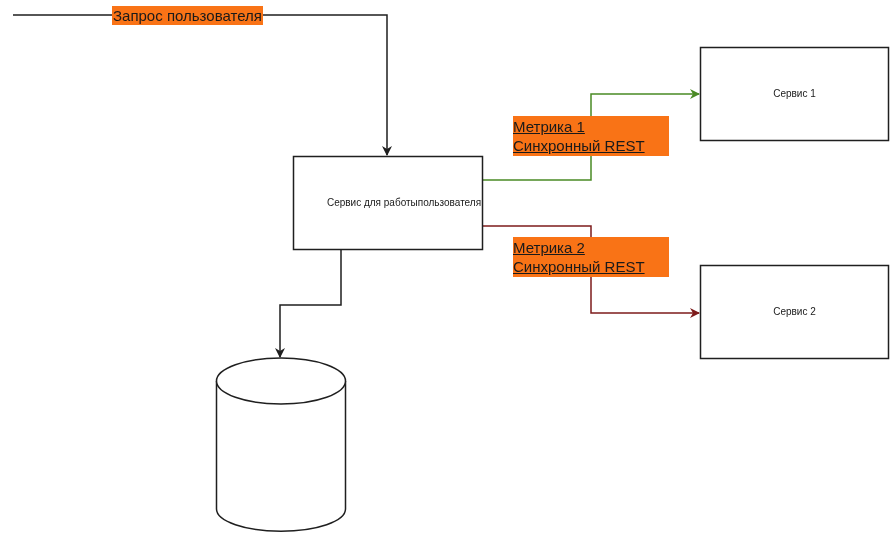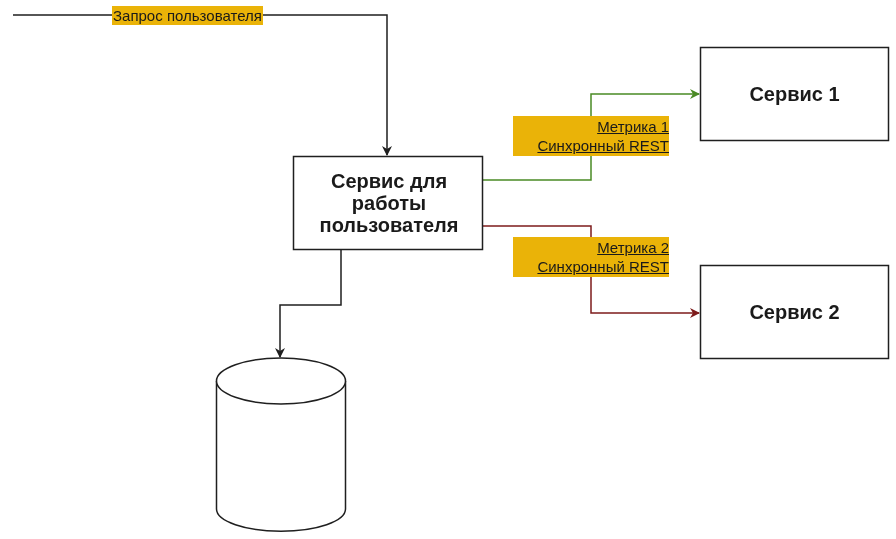--- a/index.html
+++ b/index.html
@@ -1,22 +1,22 @@
 <!DOCTYPE html>
 <html><head>
   <meta charset="utf-8">
   <style>
     html, body { margin: 0; padding: 0; background: #ffffff; }
     #canvas { position: relative; width: 896px; height: 539px; overflow: hidden; background: #ffffff;
       font-family: "Liberation Sans", sans-serif; color: #1a1a1a; }
     svg#diagram { position: absolute; left: 0; top: 0; }
-    .lbl { position: absolute; text-align: right; white-space: nowrap; font-size: 15px; line-height: 19px;
-      background: #eab308; }
+    .lbl { position: absolute; text-align: left; white-space: nowrap; font-size: 15px; line-height: 19px;
+      background: #f97316; }
     .box-text { position: absolute; display: flex; align-items: center; justify-content: center;
-      text-align: center; font-size: 20px; line-height: 22px; font-weight: bold; }
+      text-align: center; font-size: 10px; line-height: 22px; }
   </style>
 </head>
 <body>
 
 <div id="canvas">
   <svg id="diagram" width="896" height="539" viewBox="0 0 896 539">
     <defs>
       <marker id="arrow-black" markerWidth="10" markerHeight="10" refX="9" refY="5" orient="auto" markerUnits="userSpaceOnUse">
         <path d="M0,0 L10,5 L0,10 L3,5 Z" fill="#1f1f1f"></path>
       </marker>
@@ -53,21 +53,21 @@
   <div class="lbl" style="left:513px; top:116px; width:156px; padding:1px 0;text-decoration:underline;">
     <div>Метрика 1</div>
     <div>Синхронный REST</div>
   </div>
 
   <div class="lbl" style="left:513px; top:237px; width:156px; padding:1px 0;text-decoration:underline;">
     <div>Метрика 2</div>
     <div>Синхронный REST</div>
   </div>
 
-  <div class="box-text" style="left:295px; top:157px; width:188px; height:92px; flex-direction:column;">
+  <div class="box-text" style="left:310px; top:157px; width:188px; height:92px; flex-direction:row;">
     <div>Сервис для работы</div>
     <div>пользователя</div>
   </div>
 
   <div class="box-text" style="left:701px; top:48px; width:187px; height:92px;">Сервис 1</div>
 
   <div class="box-text" style="left:701px; top:266px; width:187px; height:92px;">Сервис 2</div>
 
 </div>
 

